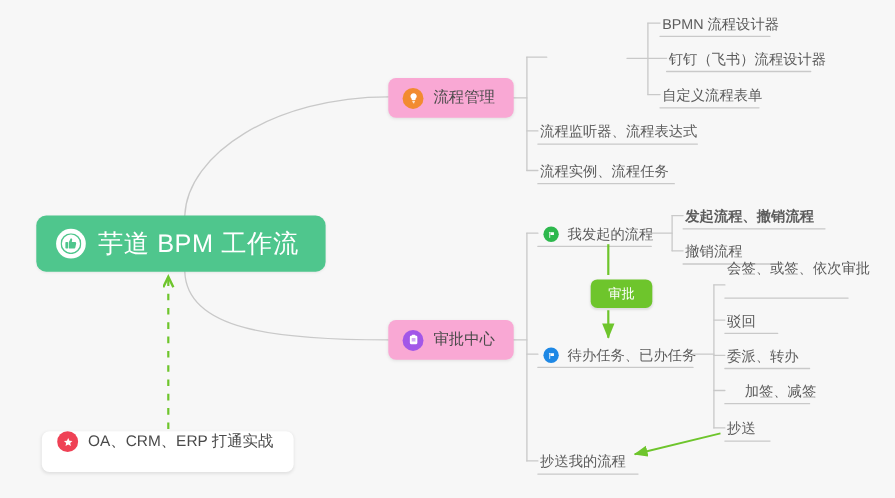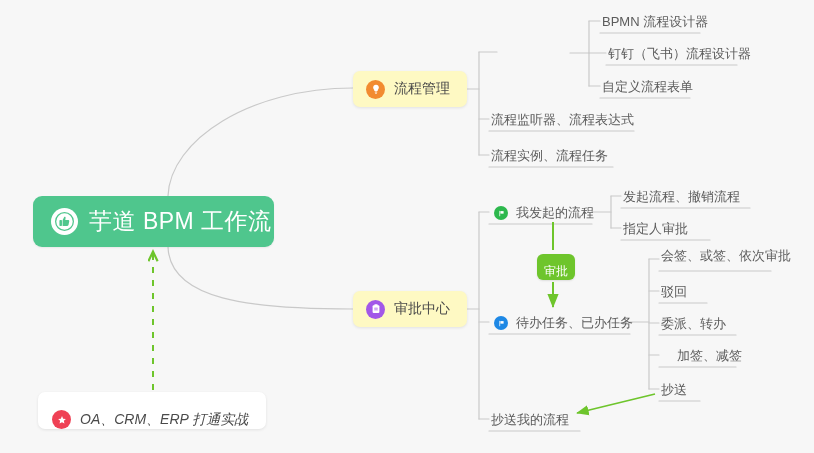--- a/index.html
+++ b/index.html
@@ -28,21 +28,21 @@
     width: 814px;
     height: 453px;
     pointer-events: none;
   }
 
   
   .root-node {
     position: absolute;
     left: 33px;
     top: 196px;
-    width: 241px;
+    width: 263px;
     height: 51px;
     border-radius: 9px;
     background: #4fc68d;
     display: flex;
     align-items: center;
     box-sizing: border-box;
     padding-left: 18px;
     box-shadow: 0 1px 2px rgba(0,0,0,0.06);
   }
   .root-label {
@@ -51,21 +51,21 @@
     letter-spacing: 0.5px;
     margin-left: 11px;
     white-space: nowrap;
   }
 
   
   .branch-node {
     position: absolute;
     height: 36px;
     border-radius: 7px;
-    background: #fef9c3;
+    background: #f9a8d4;
     display: flex;
     align-items: center;
     box-sizing: border-box;
     padding: 0 17px 0 13px;
     box-shadow: 0 1px 3px rgba(0,0,0,0.09);
   }
   .branch-label {
     font-size: 14px;
     color: #4a4a4a;
     margin-left: 9px;
@@ -76,25 +76,24 @@
 
   
   .callout-node {
     position: absolute;
     left: 38px;
     top: 392px;
     height: 37px;
     border-radius: 7px;
     background: #ffffff;
     display: flex;
-    align-items: flex-end;
+    align-items: flex-start;
     box-sizing: border-box;
     padding: 0 18px 0 14px;
     box-shadow: 0 1px 3px rgba(0,0,0,0.09);
-    font-style: italic;
   }
   .callout-label {
     font-size: 14px;
     color: #4a4a4a;
     margin-left: 9px;
     white-space: nowrap;
   }
 
   
   .text-node {
@@ -129,28 +128,28 @@
   .ic-flag-green { background: #2db84d; }
   .ic-flag-blue  { background: #1e88e5; }
 
   .icon-circle svg { display: block; }
 
   
   .pill-approve {
     position: absolute;
     left: 537px;
     top: 254px;
-    width: 38px;
+    width: 56px;
     height: 26px;
     border-radius: 6px;
     background: #6ec52c;
     color: #ffffff;
     font-size: 12px;
     display: flex;
-    align-items: flex-end;
+    align-items: center;
     justify-content: center;
     box-shadow: 0 1px 2px rgba(0,0,0,0.10);
   }
 </style>
 </head>
 <body style="background: rgb(247, 247, 247);">
 
 <div id="canvas">
 
   <svg class="svg-layer" viewBox="0 0 814 453">
@@ -307,29 +306,29 @@
         <path d="M9 5.6 L17.6 5.6 L17.6 12.4 L9 12.4 Z" fill="#ffffff"></path>
       </svg>
     </span>
     <span class="tn-label">待办任务、已办任务</span>
   </div>
 
   <div class="text-node" style="left:491px; top:410px;">
     <span class="tn-label">抄送我的流程</span>
   </div>
 
-  <div class="text-node" style="left:623px; top:187px;">
+  <div class="text-node" style="left:623px; top:187px;font-weight:bold;">
     <span class="tn-label">发起流程、撤销流程</span>
   </div>
 
   <div class="text-node" style="left:623px; top:219px;">
-    <span class="tn-label">指定人审批</span>
-  </div>
-
-  <div class="text-node" style="left:661px; top:246px;">
+    <span class="tn-label">撤销流程</span>
+  </div>
+
+  <div class="text-node" style="left:661px; top:234px;">
     <span class="tn-label">会签、或签、依次审批</span>
   </div>
 
   <div class="text-node" style="left:661px; top:282px;">
     <span class="tn-label">驳回</span>
   </div>
 
   <div class="text-node" style="left:661px; top:314px;text-align:center;">
     <span class="tn-label">委派、转办</span>
   </div>

